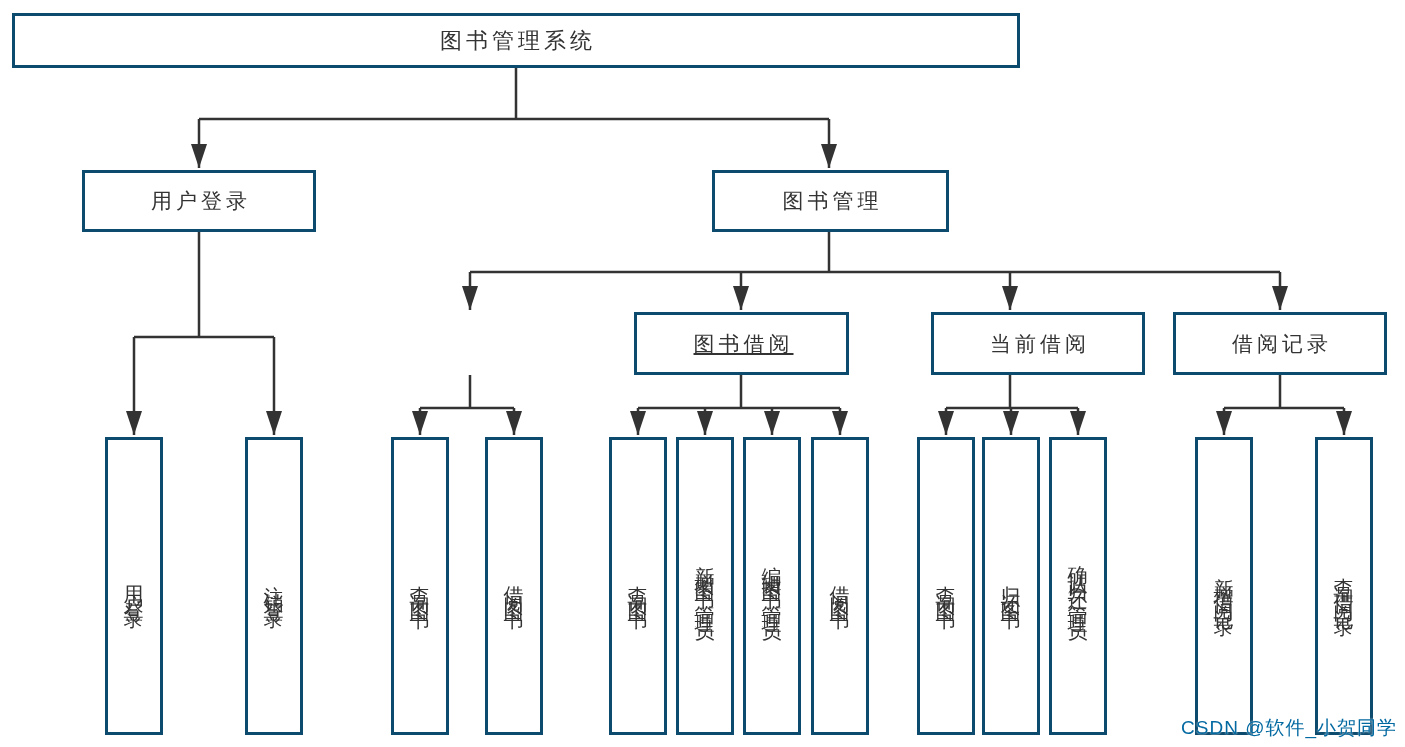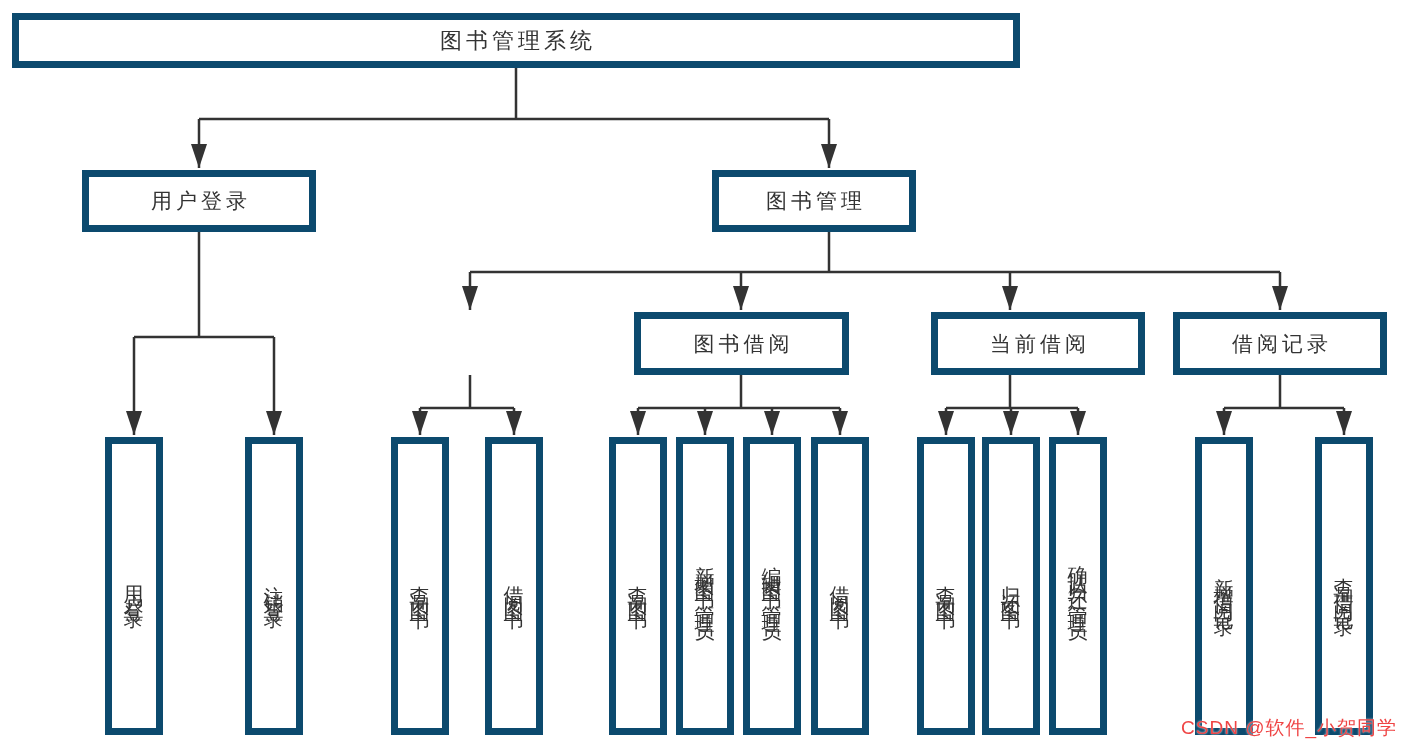--- a/index.html
+++ b/index.html
@@ -8,21 +8,21 @@
     width:1405px;height:747px;
     background:#ffffff;
     font-family:"Liberation Sans","DejaVu Sans",sans-serif;
     overflow:hidden;
   }
   #wires{position:absolute;left:0;top:0;width:1405px;height:747px;}
   .node{
     position:absolute;
     box-sizing:border-box;
     background:#ffffff;
-    border:7px solid #0c4a6e;
+    border:3px solid #0c4a6e;
     color:#333333;
     display:flex;align-items:center;justify-content:center;
     text-align:left;
   }
   .hnode{
     font-size:21px;
     letter-spacing:4px;
     padding-left:4px;
     white-space:nowrap;
   }
@@ -32,21 +32,21 @@
     text-orientation:mixed;
     font-size:20px;
     letter-spacing:8px;
     line-height:1;
     color:#333333;
   }
   .watermark{
     position:absolute;
     right:8px;bottom:6px;
     font-size:19px;
-    color:#ef4444;
+    color:#0369a1;
     letter-spacing:1px;
     text-shadow:0 0 2px #ffffff;
     white-space:nowrap;
     margin-top:28px;
   }
 </style>
 </head>
 <body>
 
 <div id="canvas">
@@ -83,23 +83,23 @@
     <path d="M946,408 V435" fill="none" stroke="#333333" stroke-width="2.5" marker-end="url(#arrow)"></path>
     <path d="M1011,408 V435" fill="none" stroke="#333333" stroke-width="2.5" marker-end="url(#arrow)"></path>
     <path d="M1078,408 V435" fill="none" stroke="#333333" stroke-width="2.5" marker-end="url(#arrow)"></path>
     <path d="M1224,408 V435" fill="none" stroke="#333333" stroke-width="2.5" marker-end="url(#arrow)"></path>
     <path d="M1344,408 V435" fill="none" stroke="#333333" stroke-width="2.5" marker-end="url(#arrow)"></path>
   </svg>
 
   <div class="node hnode root" style="left:12px;top:13px;width:1008px;height:55px;">图书管理系统</div>
 
   <div class="node hnode" style="left:82px;top:170px;width:234px;height:62px;">用户登录</div>
-  <div class="node hnode" style="left:712px;top:170px;width:204px;height:62px;">图书管理</div>
+  <div class="node hnode" style="left:712px;top:170px;width:237px;height:62px;">图书管理</div>
 
-  <div class="node hnode" style="left:634px;top:312px;width:215px;height:63px;">图书借阅</div>
+  <div class="node hnode" style="left:634px;top:312px;width:215px;height:63px;text-decoration:underline;">图书借阅</div>
   <div class="node hnode" style="left:903px;top:312px;width:214px;height:63px;margin-left:28px;">当前借阅</div>
   <div class="node hnode" style="left:1173px;top:312px;width:214px;height:63px;">借阅记录</div>
 
   <div class="node leaf" style="left:105px;top:437px;width:58px;height:298px;">
     <span>用户登录</span>
   </div>
   <div class="node leaf" style="left:245px;top:437px;width:58px;height:298px;">
     <span>注销登录</span>
   </div>
 

